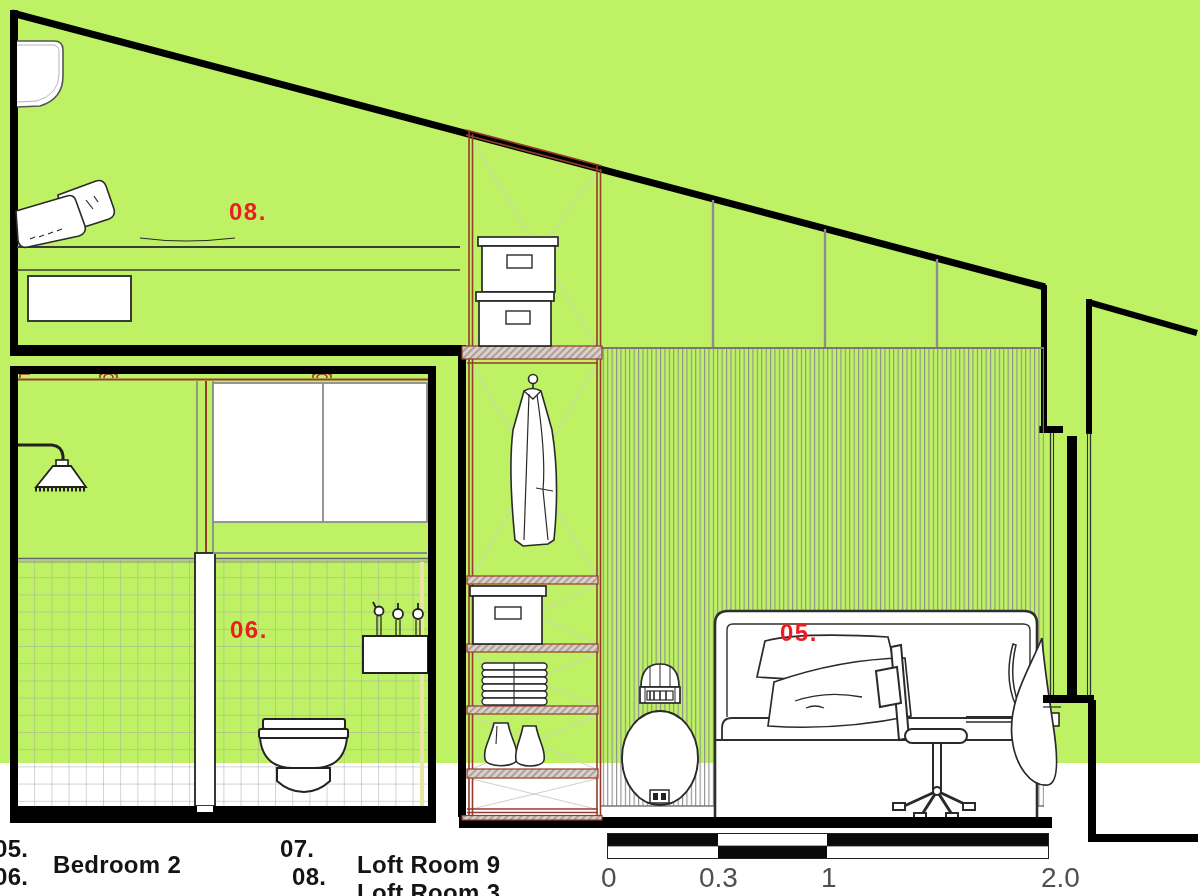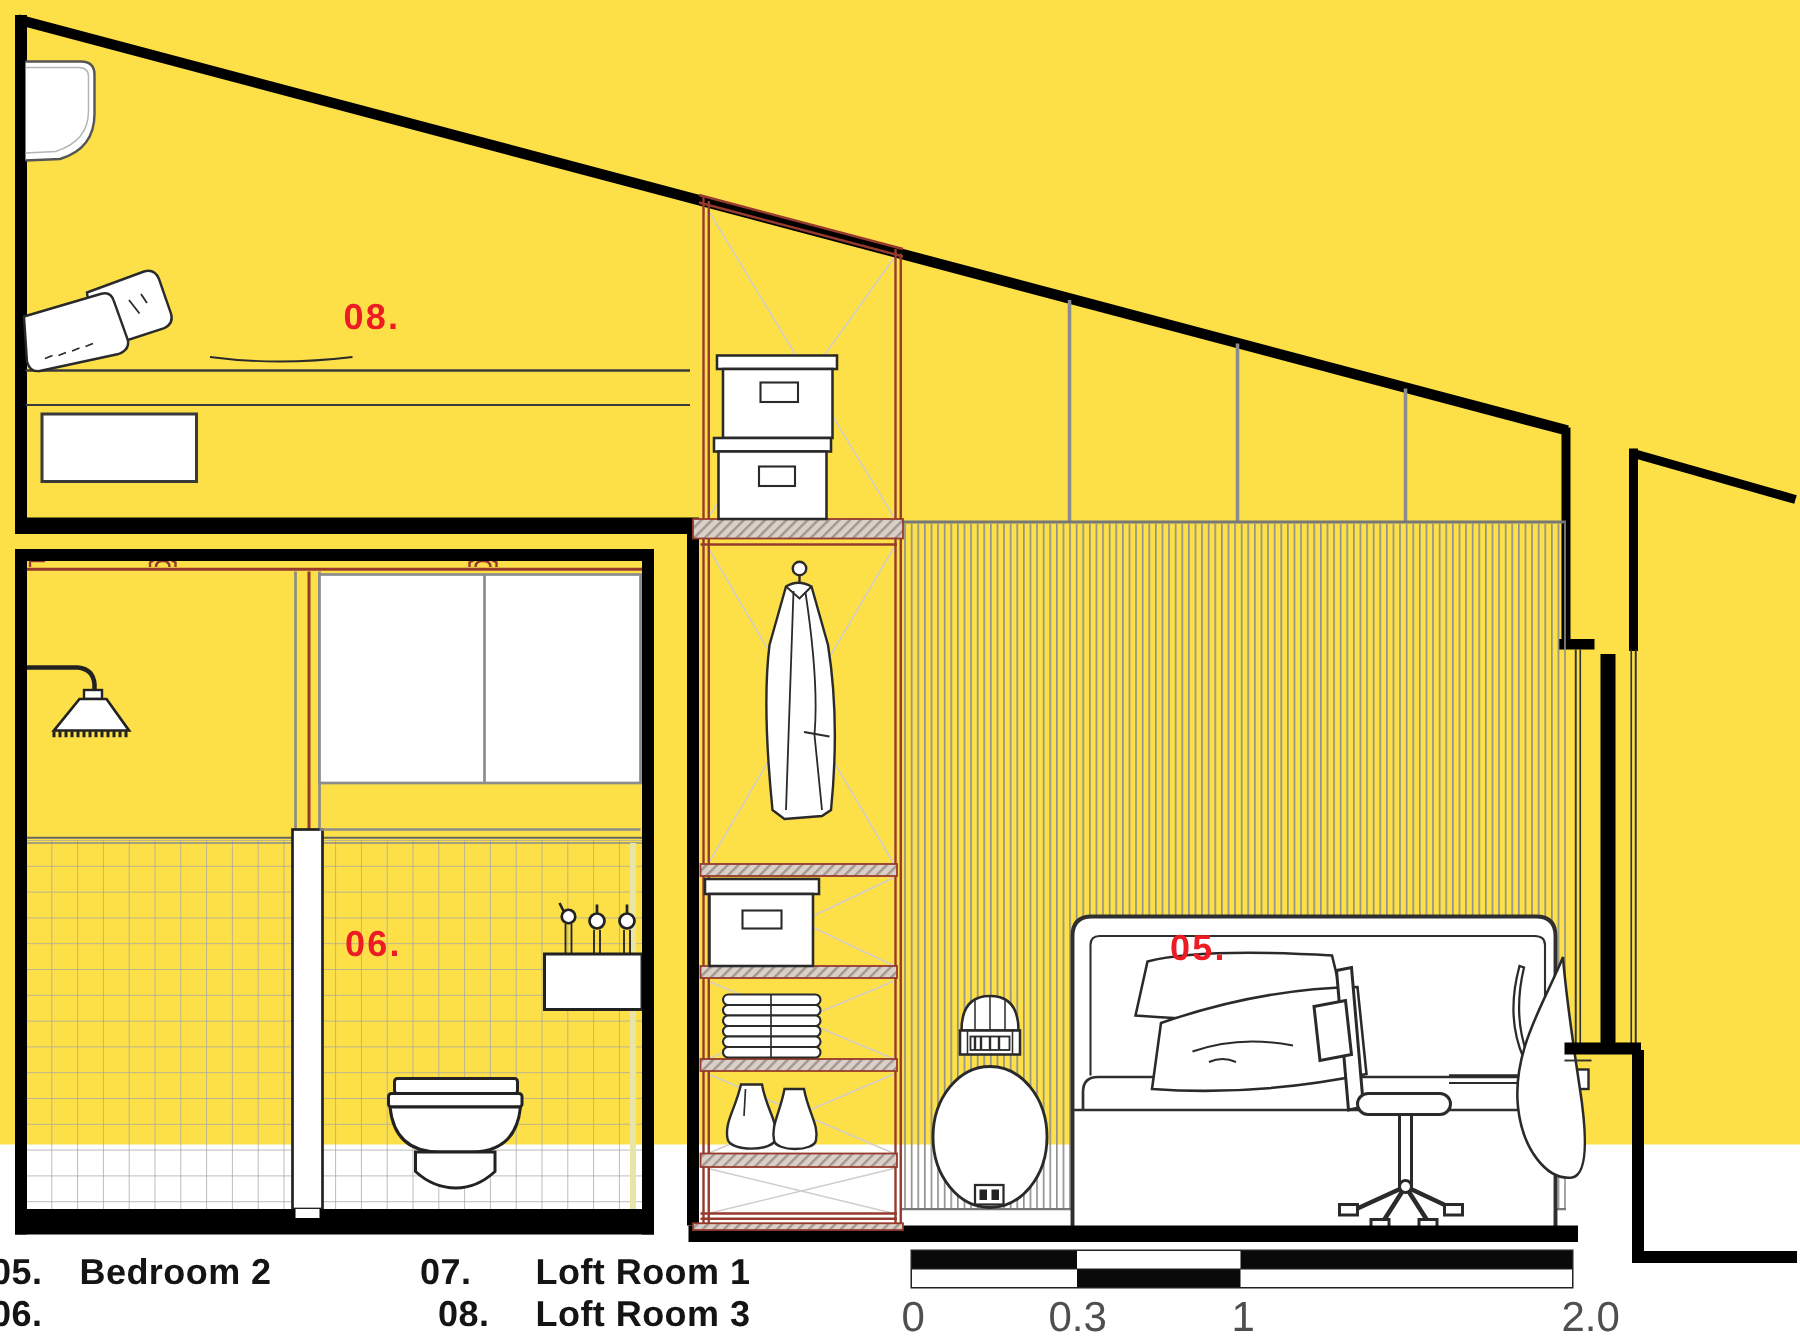--- a/index.html
+++ b/index.html
@@ -1,22 +1,22 @@
 <!DOCTYPE html>
 <html><head>
 <meta charset="utf-8">
 <style>
   html,body{margin:0;padding:0;background:#ffffff;width:1200px;height:896px;overflow:hidden;
     font-family:"Liberation Sans", sans-serif;}
-  .stage{position:relative;width:1200px;height:763px;background:#fde047;}
+  .stage{position:relative;width:1200px;height:763px;background:#bef264;}
   svg{position:absolute;left:0;top:0;}
   .txt{position:absolute;white-space:nowrap;}
   .room-label{font-size:24px;font-weight:700;color:#ed1c24;letter-spacing:1.5px;}
   .legend-num{font-size:24px;font-weight:600;color:#141414;letter-spacing:.3px;}
-  .legend-name{font-size:24px;font-weight:600;color:#141414;letter-spacing:.3px;}
+  .legend-name{font-size:24px;font-weight:600;color:#141414;letter-spacing:.3px;margin-top:16px;}
   .tick{font-size:28px;font-weight:400;color:#4f4f4f;}
 </style>
 </head>
 <body>
 
 <div class="stage">
 
 <svg width="1200" height="896" viewBox="0 0 1200 896">
   <defs>
     <pattern id="vhatch" patternUnits="userSpaceOnUse" width="4.4" height="10">
@@ -287,21 +287,21 @@
 </svg>
 
 <div class="txt room-label" style="left:229px;top:198px;">08.</div>
 <div class="txt room-label" style="left:230px;top:616px;">06.</div>
 <div class="txt room-label" style="left:780px;top:619px;">05.</div>
 
 <div class="txt legend-num" style="left:-6px;top:835px;">05.</div>
 <div class="txt legend-name" style="left:53px;top:835px;">Bedroom 2</div>
 <div class="txt legend-num" style="left:-6px;top:863px;">06.</div>
 <div class="txt legend-num" style="left:280px;top:835px;">07.</div>
-<div class="txt legend-name" style="left:357px;top:835px;">Loft Room 1</div>
+<div class="txt legend-name" style="left:357px;top:835px;">Loft Room 9</div>
 <div class="txt legend-num" style="left:292px;top:863px;">08.</div>
 <div class="txt legend-name" style="left:357px;top:863px;">Loft Room 3</div>
 
 <div class="txt tick" style="left:601px;top:862px;">0</div>
 <div class="txt tick" style="left:699px;top:862px;">0.3</div>
 <div class="txt tick" style="left:821px;top:862px;">1</div>
 <div class="txt tick" style="left:1041px;top:862px;">2.0</div>
 
 </div>
 

